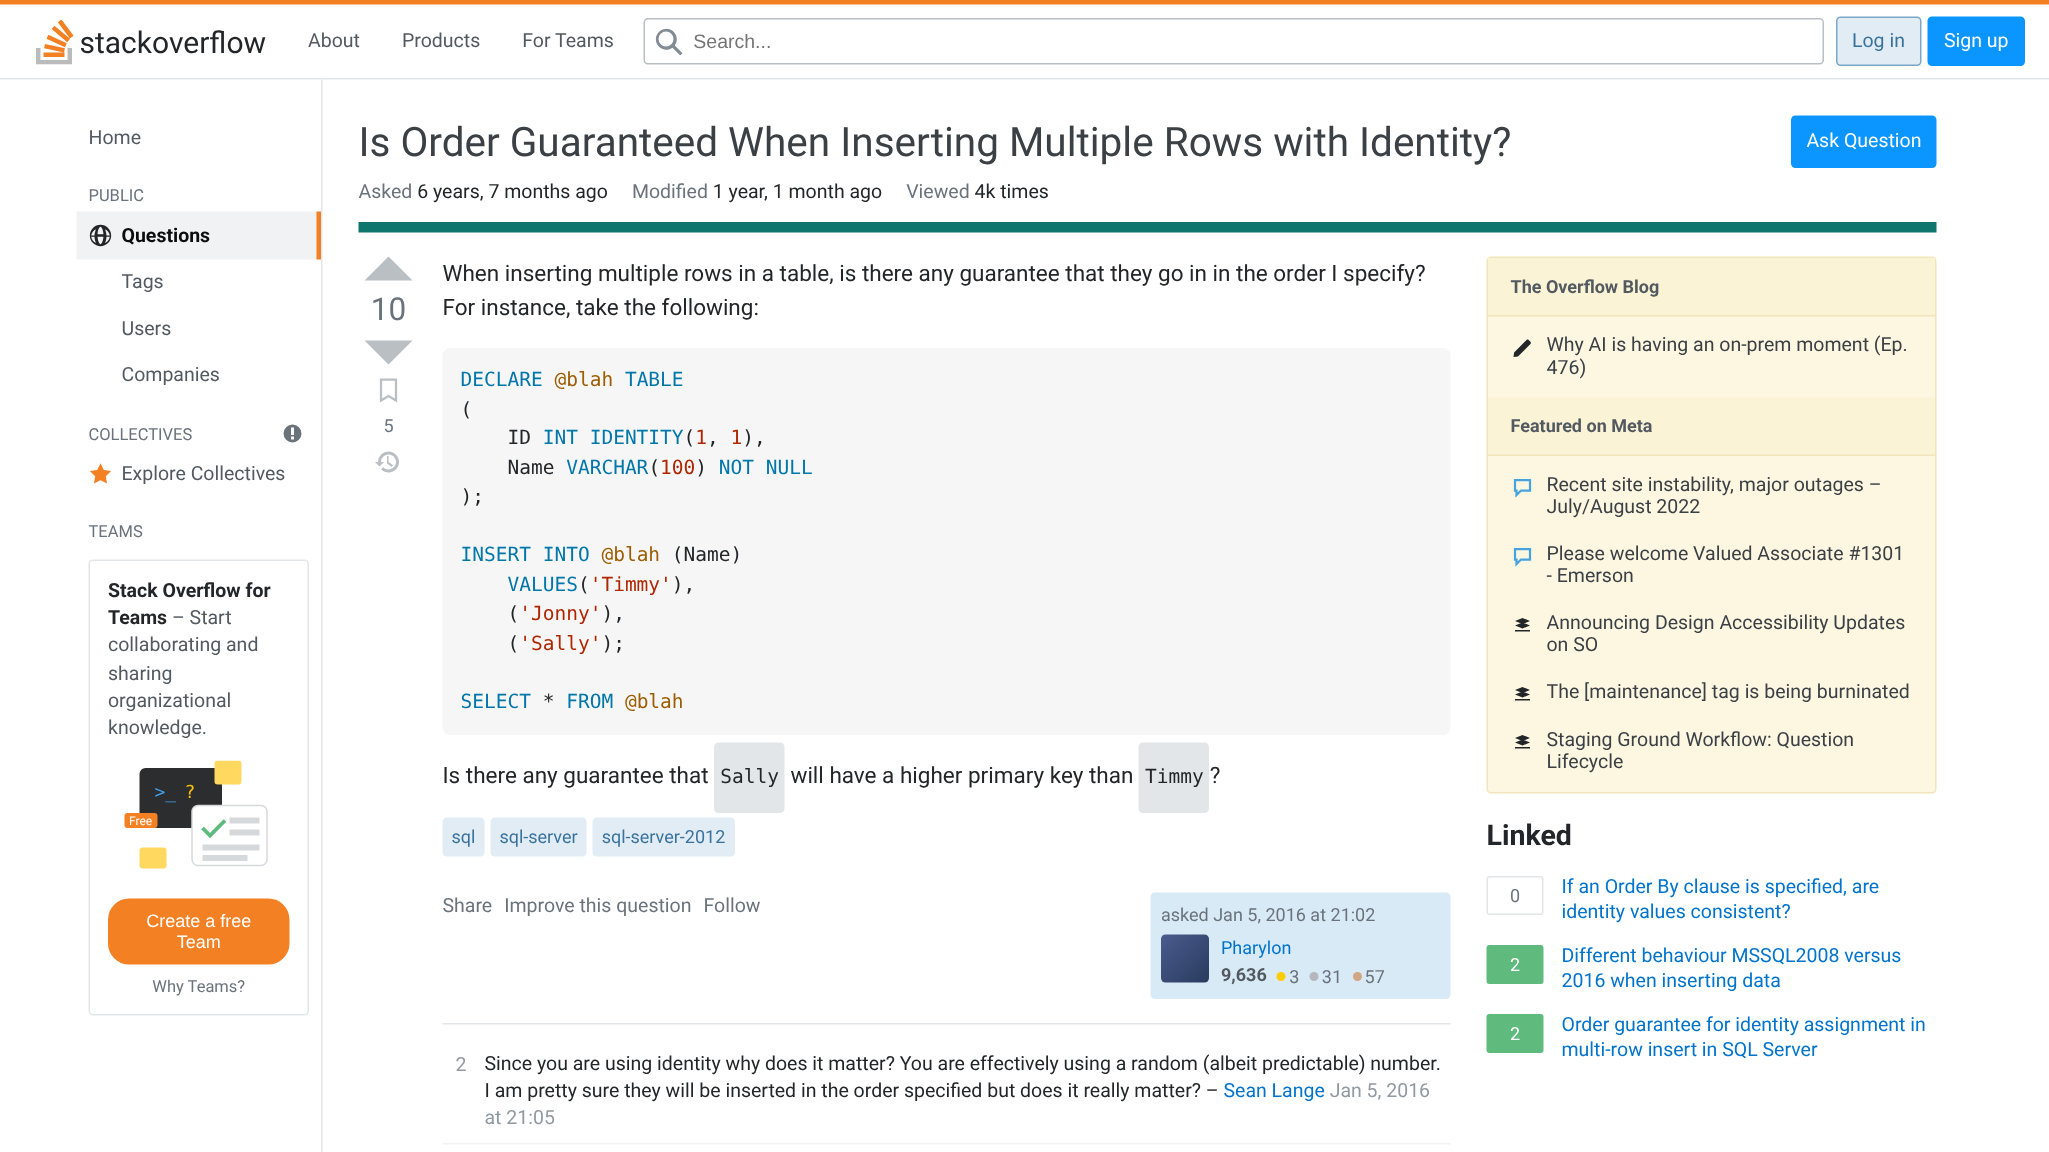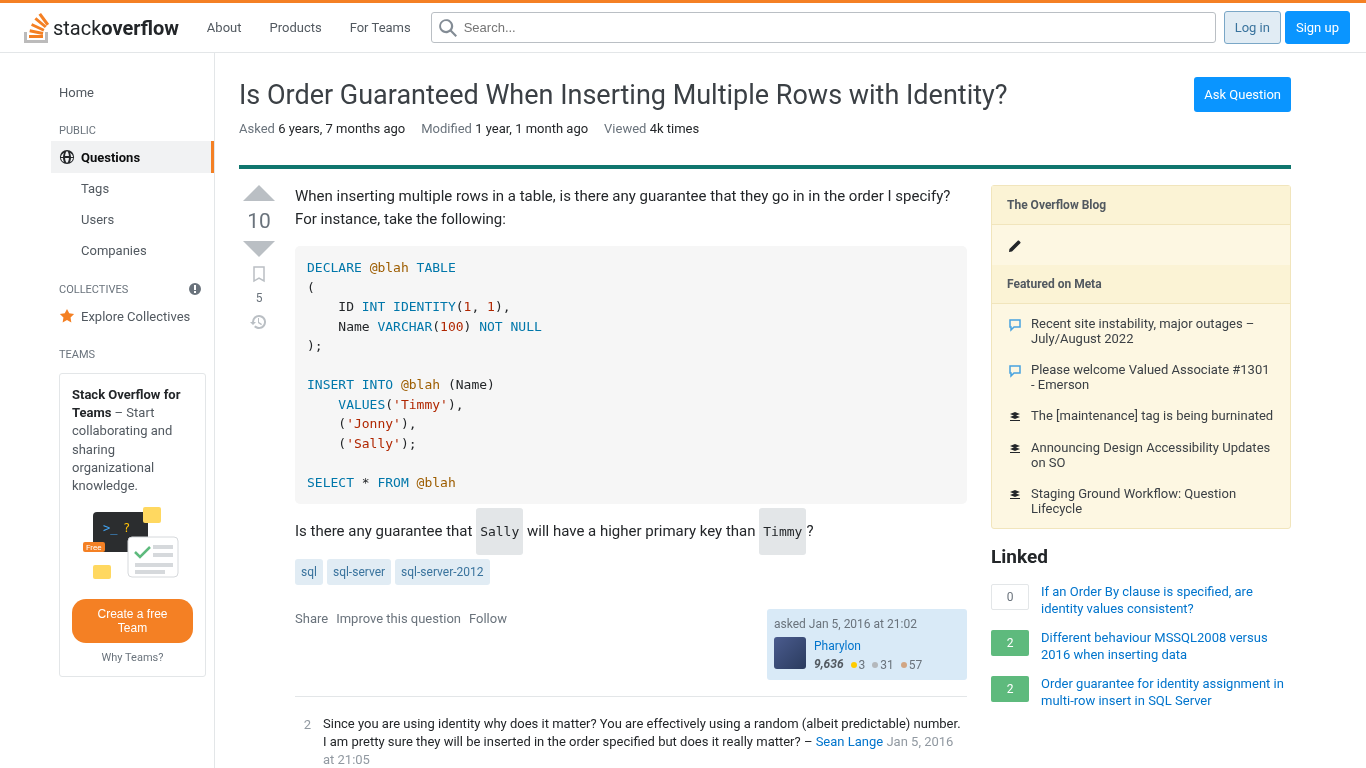--- a/index.html
+++ b/index.html
@@ -2,21 +2,21 @@
 <html><head>
 <meta charset="utf-8">
 <style>
 * { margin: 0; padding: 0; box-sizing: border-box; }
 body { font-family: -apple-system, BlinkMacSystemFont, "Segoe UI", Roboto, Arial, sans-serif; font-size: 13px; color: #232629; background: #fff; }
 .topbar-orange { height: 3px; background: #f48024; }
 .topbar { height: 50px; border-bottom: 1px solid #e3e6e8; display: flex; align-items: center; padding: 0 16px; }
 .logo { display: flex; align-items: center; padding: 0 8px; height: 100%; }
 .logo svg { height: 30px; }
 .logo-text { font-size: 20px; margin-left: 4px; }
-.logo-text .bold { font-weight: 700; }
+.logo-text .bold { font-weight: 400; }
 .nav-links { display: flex; gap: 4px; margin-left: 8px; }
 .nav-links a { padding: 6px 12px; color: #525960; text-decoration: none; font-size: 13px; border-radius: 20px; }
 .search-wrap { flex: 1; margin: 0 8px; position: relative; }
 .search-wrap svg { position: absolute; left: 8px; top: 50%; transform: translateY(-50%); fill: #838c95; }
 .search-input { width: 100%; padding: 7px 9px 7px 32px; border: 1px solid #babfc4; border-radius: 3px; font-size: 13px; }
 .auth-btns { display: flex; gap: 4px; }
 .btn { padding: 8px 10px; border-radius: 3px; font-size: 13px; cursor: pointer; border: 1px solid transparent; text-decoration: none; display: inline-block; }
 .btn-login { background: #e1ecf4; color: #39739d; border-color: #7aa7c7; }
 .btn-signup { background: #0a95ff; color: #fff; border-color: #0a95ff; }
 .container { display: flex; max-width: 1264px; margin: 0 auto; }
@@ -30,21 +30,21 @@
 .teams-box { border: 1px solid #e3e6e8; border-radius: 3px; padding: 12px; margin: 8px 8px 8px 8px; }
 .teams-box p { font-size: 13px; color: #525960; line-height: 1.4; }
 .teams-box strong { color: #232629; }
 .teams-img { margin: 12px 0; display: flex; justify-content: center; }
 .btn-orange { background: #f48024; color: #fff; border: none; padding: 8px 10px; border-radius: 14px; font-size: 12px; width: 100%; cursor: pointer; }
 .teams-why { display: block; text-align: center; font-size: 11px; color: #6a737c; margin-top: 8px; text-decoration: none; }
 .content { flex: 1; padding: 24px; min-width: 0; }
 .question-header { display: flex; justify-content: space-between; align-items: flex-start; margin-bottom: 8px; }
 .question-header h1 { font-size: 27px; font-weight: 400; color: #3b4045; line-height: 1.35; flex: 1; margin-right: 16px; }
 .btn-ask { background: #0a95ff; color: #fff; padding: 10px; border-radius: 3px; text-decoration: none; font-size: 13px; white-space: nowrap; text-align: center; }
-.question-meta { display: flex; gap: 16px; padding-bottom: 29px; border-bottom: 4px solid #0f766e; margin-bottom: 16px; font-size: 13px; }
+.question-meta { display: flex; gap: 16px; padding-bottom: 12px; border-bottom: 7px solid #0f766e; margin-bottom: 16px; font-size: 13px; }
 .question-meta span { color: #6a737c; }
 .question-meta .val { color: #232629; }
 .main-row { display: flex; gap: 24px; }
 .question-body { flex: 1; min-width: 0; }
 .post-layout { display: flex; gap: 16px; }
 .vote-cell { width: 40px; display: flex; flex-direction: column; align-items: center; gap: 8px; }
 .vote-arrow { width: 0; height: 0; border-left: 16px solid transparent; border-right: 16px solid transparent; cursor: pointer; }
 .vote-up { border-bottom: 16px solid #babfc4; }
 .vote-down { border-top: 16px solid #babfc4; }
 .vote-count { font-size: 21px; color: #6a737c; }
@@ -63,21 +63,21 @@
 .tags { display: flex; gap: 4px; margin-bottom: 24px; }
 .tag { background: #e1ecf4; color: #39739d; padding: 4px 6px; border-radius: 3px; font-size: 12px; text-decoration: none; }
 .post-actions { display: flex; justify-content: space-between; margin-bottom: 16px; }
 .action-links { display: flex; gap: 8px; }
 .action-links a { color: #6a737c; text-decoration: none; font-size: 13px; }
 .user-card { background: #d9eaf7; padding: 6px 7px; border-radius: 3px; width: 200px; font-size: 12px; }
 .user-card .asked-time { color: #6a737c; margin-bottom: 4px; }
 .user-card .user-row { display: flex; gap: 8px; }
 .user-avatar { width: 32px; height: 32px; background: linear-gradient(135deg, #4a5b8e, #2a3b5e); border-radius: 3px; }
 .user-name { color: #0074cc; text-decoration: none; }
-.user-rep { font-weight: 700; color: #525960; font-style: italic; }
+.user-rep { font-weight: 700; color: #525960; }
 .badge { display: inline-flex; align-items: center; gap: 2px; margin-left: 4px; font-size: 12px; color: #6a737c; }
 .badge-dot { width: 6px; height: 6px; border-radius: 50%; display: inline-block; }
 .gold { background: #ffcc01; }
 .silver { background: #b4b8bc; }
 .bronze { background: #d1a684; }
 .comments { border-top: 1px solid #e3e6e8; margin-top: 12px; padding-top: 12px;}
 .comment { display: flex; gap: 12px; padding: 6px 0; border-bottom: 1px solid #f1f2f3; font-size: 13px; }
 .comment-score { width: 16px; text-align: right; color: #9199a1; flex-shrink: 0; }
 .comment-body { flex: 1; line-height: 1.4; color: #232629; }
 .comment-body a { color: #0074cc; text-decoration: none; }
@@ -270,47 +270,48 @@
       </div>
 
       <aside class="sidebar-right">
         <div class="widget">
           <div class="widget-header">The Overflow Blog</div>
           <div class="widget-items">
             <div class="widget-item">
               <svg class="widget-icon" width="14" height="14" viewBox="0 0 14 14">
                   <path fill="#232629" d="M11.1 1.7l1.2 1.2c.4.4.4 1 0 1.4L4 12.6 1 13l.4-3L9.7 1.7c.4-.4 1-.4 1.4 0z"></path>
                 </svg>
+              <a>Why AI is having an on-prem moment (Ep. 476)</a>
             </div>
           </div>
           <div class="widget-header">Featured on Meta</div>
           <div class="widget-items">
             <div class="widget-item">
               <svg class="widget-icon" width="14" height="14" viewBox="0 0 14 14">
                   <path fill="none" stroke="#47a3e0" stroke-width="1.5" d="M2 2h10v7H6l-3 3V9H2V2z"></path>
                 </svg>
               <a>Recent site instability, major outages – July/August 2022</a>
             </div>
             <div class="widget-item">
               <svg class="widget-icon" width="14" height="14" viewBox="0 0 14 14">
                   <path fill="none" stroke="#47a3e0" stroke-width="1.5" d="M2 2h10v7H6l-3 3V9H2V2z"></path>
                 </svg>
               <a>Please welcome Valued Associate #1301 - Emerson</a>
             </div>
             <div class="widget-item">
               <svg class="widget-icon" width="14" height="14" viewBox="0 0 14 14">
                   <path fill="#232629" d="M2 10h10v1H2zm0-3l5-2 5 2-5 2-5-2zm0-3l5-2 5 2-5 2-5-2z"></path>
                 </svg>
+              <a>Announcing Design Accessibility Updates on SO</a>
+            </div>
+            <div class="widget-item">
+              <svg class="widget-icon" width="14" height="14" viewBox="0 0 14 14">
+                  <path fill="#232629" d="M2 10h10v1H2zm0-3l5-2 5 2-5 2-5-2zm0-3l5-2 5 2-5 2-5-2z"></path>
+                </svg>
               <a>The [maintenance] tag is being burninated</a>
-            </div>
-            <div class="widget-item">
-              <svg class="widget-icon" width="14" height="14" viewBox="0 0 14 14">
-                  <path fill="#232629" d="M2 10h10v1H2zm0-3l5-2 5 2-5 2-5-2zm0-3l5-2 5 2-5 2-5-2z"></path>
-                </svg>
-              <a>Announcing Design Accessibility Updates on SO</a>
             </div>
             <div class="widget-item">
               <svg class="widget-icon" width="14" height="14" viewBox="0 0 14 14">
                   <path fill="#232629" d="M2 10h10v1H2zm0-3l5-2 5 2-5 2-5-2zm0-3l5-2 5 2-5 2-5-2z"></path>
                 </svg>
               <a>Staging Ground Workflow: Question Lifecycle</a>
             </div>
           </div>
         </div>
 

